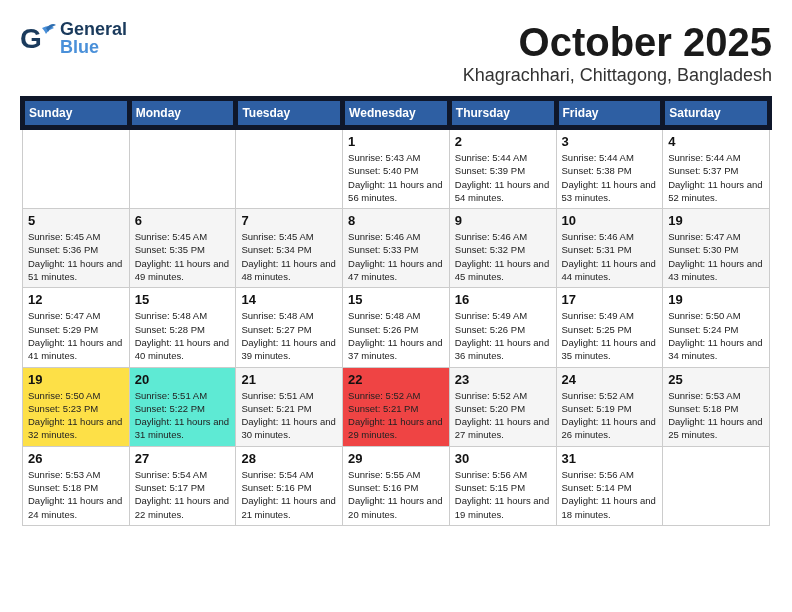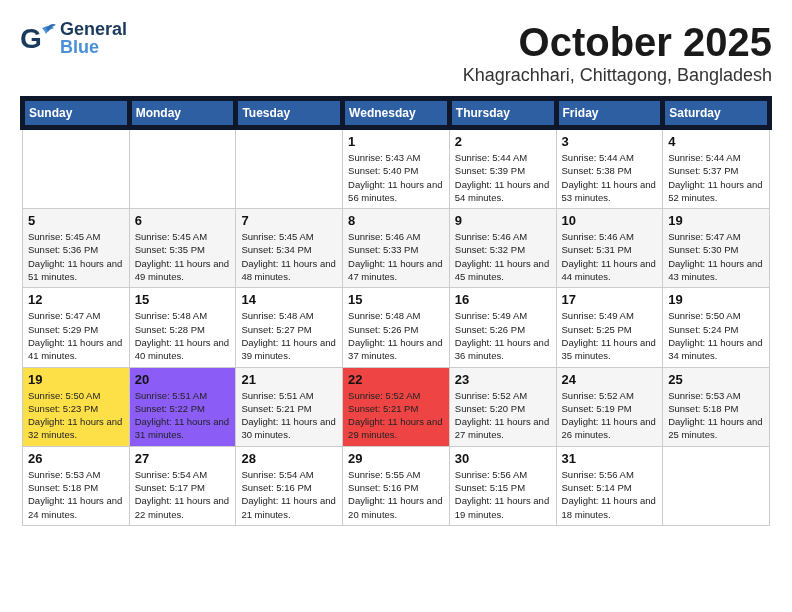--- a/index.html
+++ b/index.html
@@ -228,21 +228,21 @@
         </div>
       </td>
       </tr>
       <tr>
         <td style="background: #fde047;">
         <div class="day-number">19</div>
         <div class="day-info">
           Sunrise: 5:50 AM<br>Sunset: 5:23 PM<br>Daylight: 11 hours and 32 minutes.
         </div>
       </td>
-        <td style="background: #8b5cf6;">
+        <td style="background: #5eead4;">
         <div class="day-number">20</div>
         <div class="day-info">
           Sunrise: 5:51 AM<br>Sunset: 5:22 PM<br>Daylight: 11 hours and 31 minutes.
         </div>
       </td>
         <td style="background: rgb(245, 245, 245);">
         <div class="day-number">21</div>
         <div class="day-info">
           Sunrise: 5:51 AM<br>Sunset: 5:21 PM<br>Daylight: 11 hours and 30 minutes.
         </div>

